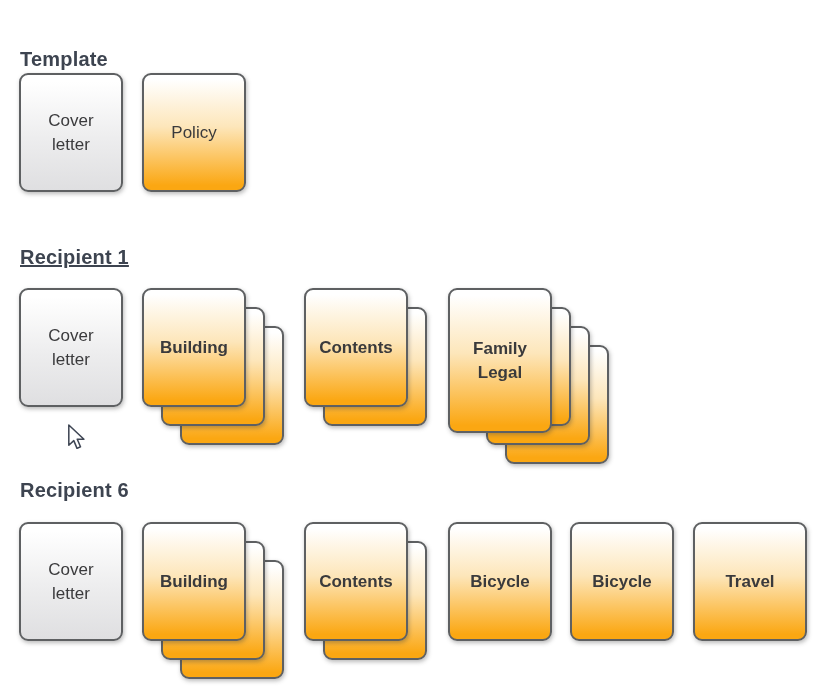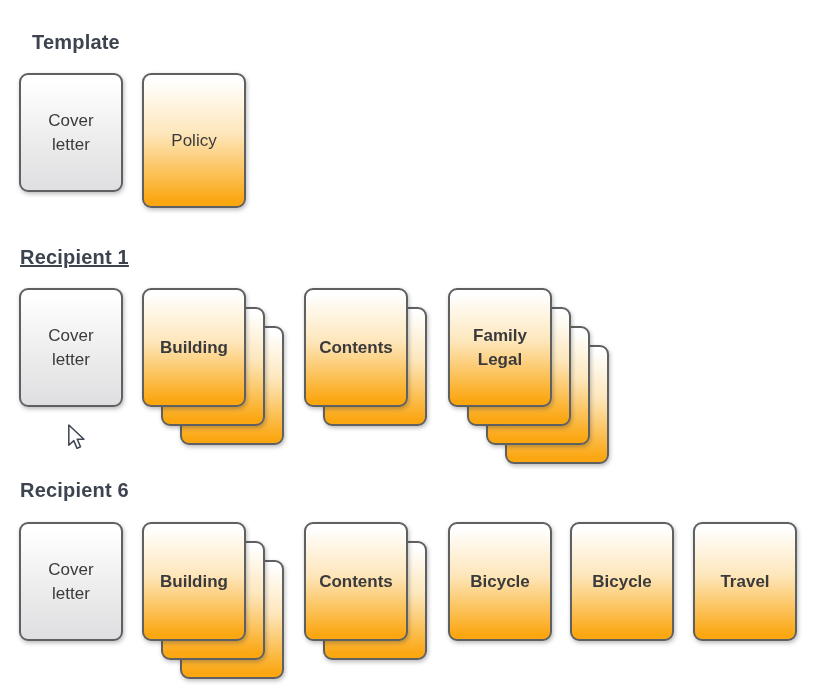--- a/index.html
+++ b/index.html
@@ -55,51 +55,51 @@
   }
   .mouse-cursor {
     position: absolute;
     pointer-events: none;
   }
 </style>
 </head>
 <body>
 
 <div class="canvas" id="canvas">
-  <div class="section-heading" id="heading-0" style="left: 20px; top: 32px; margin-left: 12px;">Template</div>
+  <div class="section-heading" id="heading-0" style="left: 20px; top: 49px;">Template</div>
   <div class="section-heading" id="heading-1" style="left: 20px; top: 247px; text-decoration: underline;">Recipient 1</div>
   <div class="section-heading" id="heading-2" style="left: 20px; top: 480px;">Recipient 6</div>
 
   <svg class="mouse-cursor" id="cursor" width="17" height="25" viewBox="0 0 13 19.5" style="left: 68px; top: 424px; z-index: 99;">
     <path d="M0.5,0.8 L0.5,16.6 L4.4,13.0 L6.9,19.0 L9.6,17.8 L7.1,11.9 L12.3,11.9 Z" fill="#ffffff" stroke="#3f4654" stroke-width="1.2" stroke-linejoin="round"></path>
   </svg>
 <div class="card gray" style="left: 19px; top: 73px; width: 104px; height: 119px; z-index: 11;">
       <span class="card-label">Cover
 letter</span>
     </div>
-    <div class="card orange" style="left: 142px; top: 73px; width: 104px; height: 135px; z-index: 11;">
+    <div class="card orange" style="left: 142px; top: 73px; width: 104px; height: 119px; z-index: 11;">
       <span class="card-label">Policy</span>
     </div>
     <div class="card gray" style="left: 19px; top: 288px; width: 104px; height: 119px; z-index: 11;">
       <span class="card-label">Cover
 letter</span>
     </div>
     <div class="card orange bold" style="left: 180px; top: 326px; width: 104px; height: 119px; z-index: 11;"></div>
     <div class="card orange bold" style="left: 161px; top: 307px; width: 104px; height: 119px; z-index: 12;"></div>
     <div class="card orange bold" style="left: 142px; top: 288px; width: 104px; height: 119px; z-index: 13;">
       <span class="card-label">Building</span>
     </div>
     <div class="card orange bold" style="left: 323px; top: 307px; width: 104px; height: 119px; z-index: 11;"></div>
     <div class="card orange bold" style="left: 304px; top: 288px; width: 104px; height: 119px; z-index: 12;">
       <span class="card-label">Contents</span>
     </div>
     <div class="card orange bold" style="left: 505px; top: 345px; width: 104px; height: 119px; z-index: 11;"></div>
     <div class="card orange bold" style="left: 486px; top: 326px; width: 104px; height: 119px; z-index: 12;"></div>
     <div class="card orange bold" style="left: 467px; top: 307px; width: 104px; height: 119px; z-index: 13;"></div>
-    <div class="card orange bold" style="left: 448px; top: 288px; width: 104px; height: 119px; z-index: 14;">
+    <div class="card orange bold" style="left: 448px; top: 288px; width: 104px; height: 145px; z-index: 14;">
       <span class="card-label">Family
 Legal</span>
     </div>
     <div class="card gray" style="left: 19px; top: 522px; width: 104px; height: 119px; z-index: 11;">
       <span class="card-label">Cover
 letter</span>
     </div>
     <div class="card orange bold" style="left: 180px; top: 560px; width: 104px; height: 119px; z-index: 11;"></div>
     <div class="card orange bold" style="left: 161px; top: 541px; width: 104px; height: 119px; z-index: 12;"></div>
     <div class="card orange bold" style="left: 142px; top: 522px; width: 104px; height: 119px; z-index: 13;">
@@ -108,16 +108,16 @@
     <div class="card orange bold" style="left: 323px; top: 541px; width: 104px; height: 119px; z-index: 11;"></div>
     <div class="card orange bold" style="left: 304px; top: 522px; width: 104px; height: 119px; z-index: 12;">
       <span class="card-label">Contents</span>
     </div>
     <div class="card orange bold" style="left: 448px; top: 522px; width: 104px; height: 119px; z-index: 11;">
       <span class="card-label">Bicycle</span>
     </div>
     <div class="card orange bold" style="left: 570px; top: 522px; width: 104px; height: 119px; z-index: 11;">
       <span class="card-label">Bicycle</span>
     </div>
-    <div class="card orange bold" style="left: 693px; top: 522px; width: 104px; height: 119px; z-index: 11; border-radius: 9px;">
+    <div class="card orange bold" style="left: 693px; top: 522px; width: 114px; height: 119px; z-index: 11; border-radius: 9px;">
       <span class="card-label">Travel</span>
     </div>
   </div>
 
 </body></html>

